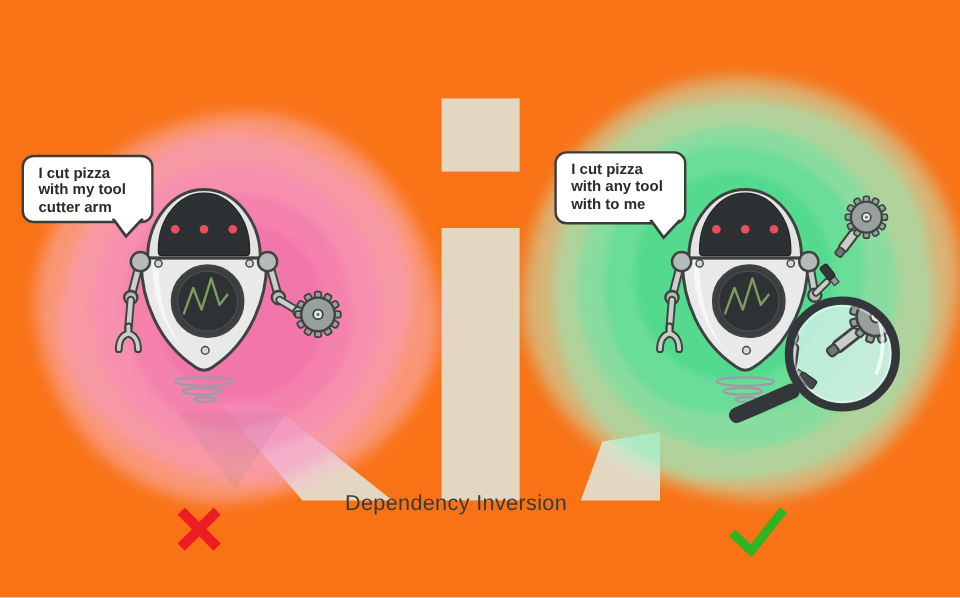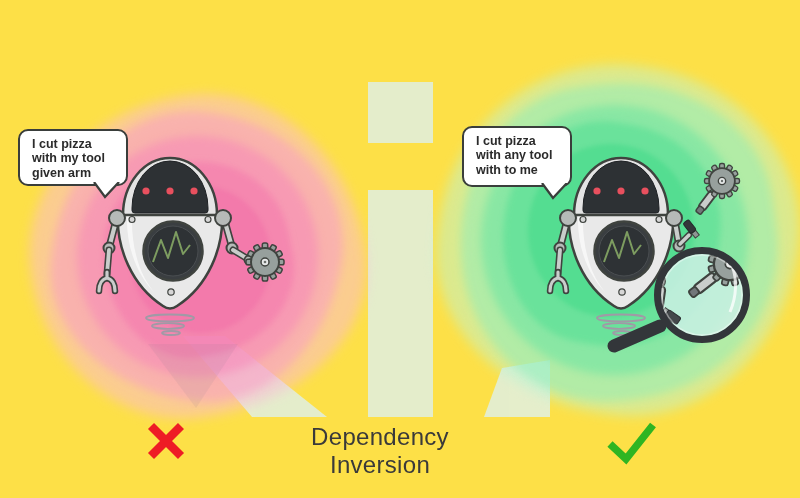--- a/index.html
+++ b/index.html
@@ -1,18 +1,18 @@
 <!DOCTYPE html>
 <html><head>
 <meta charset="utf-8">
 <style>
   html,body{margin:0;padding:0;background:#fff;}
   #canvas{
     position:relative;width:800px;height:498px;overflow:hidden;
-    background:#fde047;font-family:"Liberation Sans","DejaVu Sans",sans-serif;
+    background:#f97316;font-family:"Liberation Sans","DejaVu Sans",sans-serif;
   }
   
   .watermark{position:absolute;left:0;top:0;z-index:0;}
   
   .blob{position:absolute;z-index:1;}
   .blob div{position:absolute;}
   .blob-pink{left:30px;top:82px;width:335px;height:335px;}
   .bp1{left:0;top:4%;width:100%;height:96%;background:rgba(249,186,216,.50);border-radius:53% 47% 55% 45%/48% 56% 44% 52%;filter:blur(6px);transform:rotate(-6deg);}
   .bp2{left:7%;top:9%;width:86%;height:86%;background:rgba(247,156,199,.55);border-radius:48% 52% 45% 55%/55% 45% 57% 43%;filter:blur(5px);transform:rotate(9deg);}
   .bp3{left:14%;top:16%;width:72%;height:72%;background:rgba(245,135,184,.55);border-radius:50%;filter:blur(4px);}
@@ -34,22 +34,22 @@
     border:2.3px solid #3a3e3b;border-radius:10px;padding:6px 4px 0 12px;
     font-weight:700;font-size:12.5px;line-height:1.14;color:#2b2b2b;
   }
   .bubble-left{left:18px;top:129px;width:110px;height:57px;}
   .bubble-right{left:462px;top:126px;width:110px;height:61px;}
   .tail{position:absolute;width:30px;height:17px;bottom:-15px;}
   .bubble-left .tail{left:72px;}
   .bubble-right .tail{left:76px;}
   
   .caption{
-    position:absolute;left:270px;top:423px;width:220px;z-index:6;
-    text-align:center;font-size:24px;letter-spacing:.3px;color:#3a3a3a;
+    position:absolute;left:270px;top:409px;width:220px;z-index:6;
+    text-align:center;font-size:18px;letter-spacing:.3px;color:#3a3a3a;
   }
   .mark{position:absolute;z-index:6;}
   .mark-x{left:146px;top:422px;}
   .mark-check{left:602px;top:419px;}
 </style>
 </head>
 <body>
 
 <div id="canvas">
 
@@ -196,21 +196,21 @@
         <path d="M152,125 Q160,148 150,172" fill="none" stroke="rgba(255,255,255,0.75)" stroke-width="3"></path>
       </g>
       <circle cx="122" cy="155" r="44.5" fill="none" stroke="#33363a" stroke-width="7"></circle>
       <circle cx="122" cy="155" r="40" fill="none" stroke="rgba(255,255,255,0.4)" stroke-width="1.5"></circle>
     </g>
   </svg>
 
   <div class="bubble bubble-left">
     <div>I cut pizza</div>
     <div>with my tool</div>
-    <div>given arm</div>
+    <div>cutter arm</div>
     <svg class="tail" viewBox="0 0 30 17">
       <path d="M2,0 L27,0 L13,15 Z" fill="#fff"></path>
       <path d="M2,0 L13,15 L27,0" fill="none" stroke="#3a3e3b" stroke-width="2.3"></path>
     </svg>
   </div>
 
   <div class="bubble bubble-right">
     <div>I cut pizza</div>
     <div>with any tool</div>
     <div>with to me</div>

